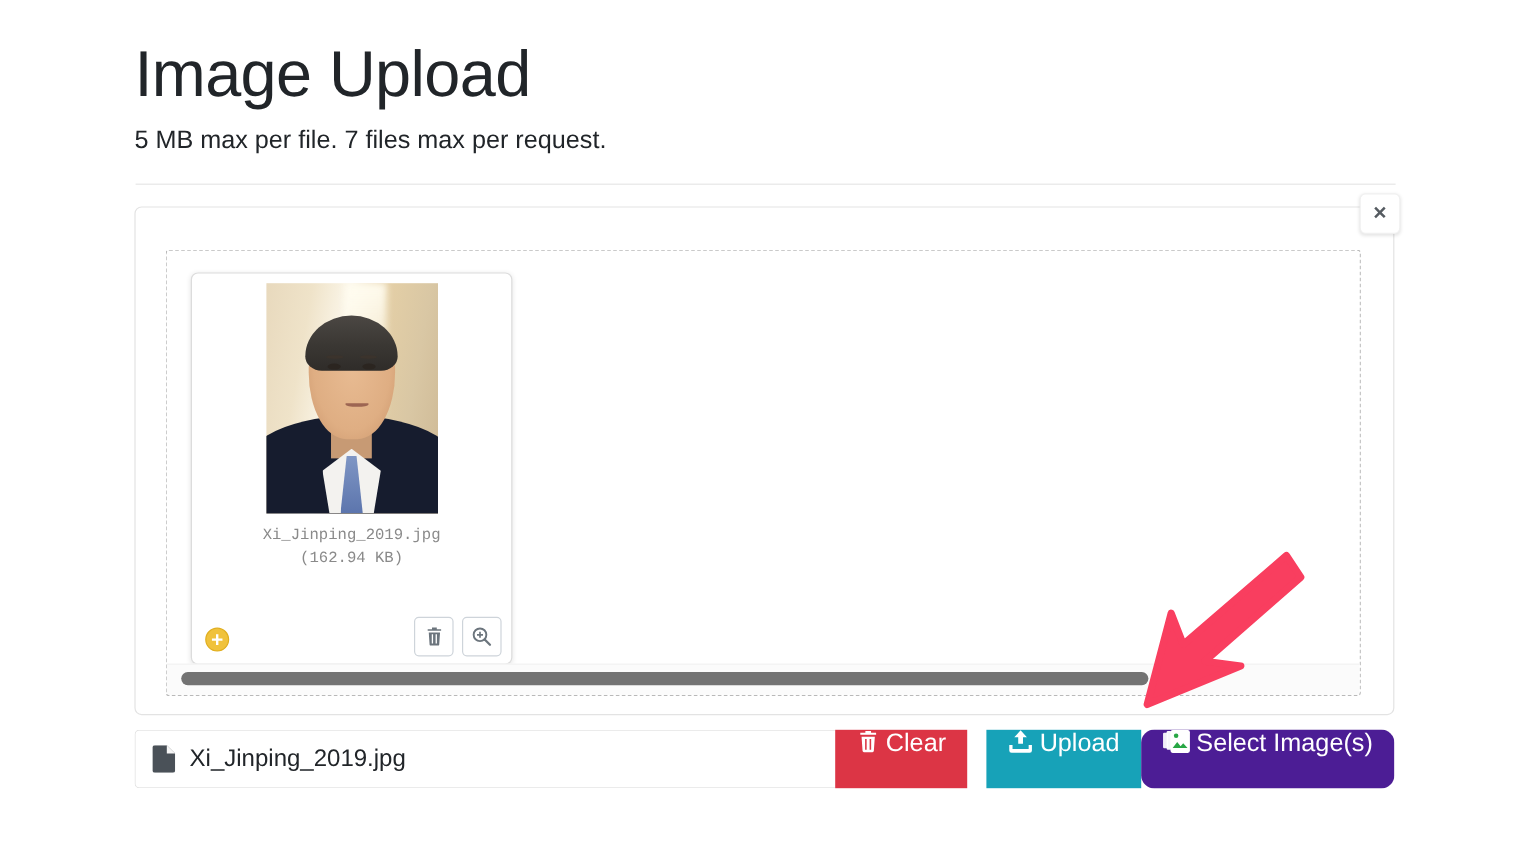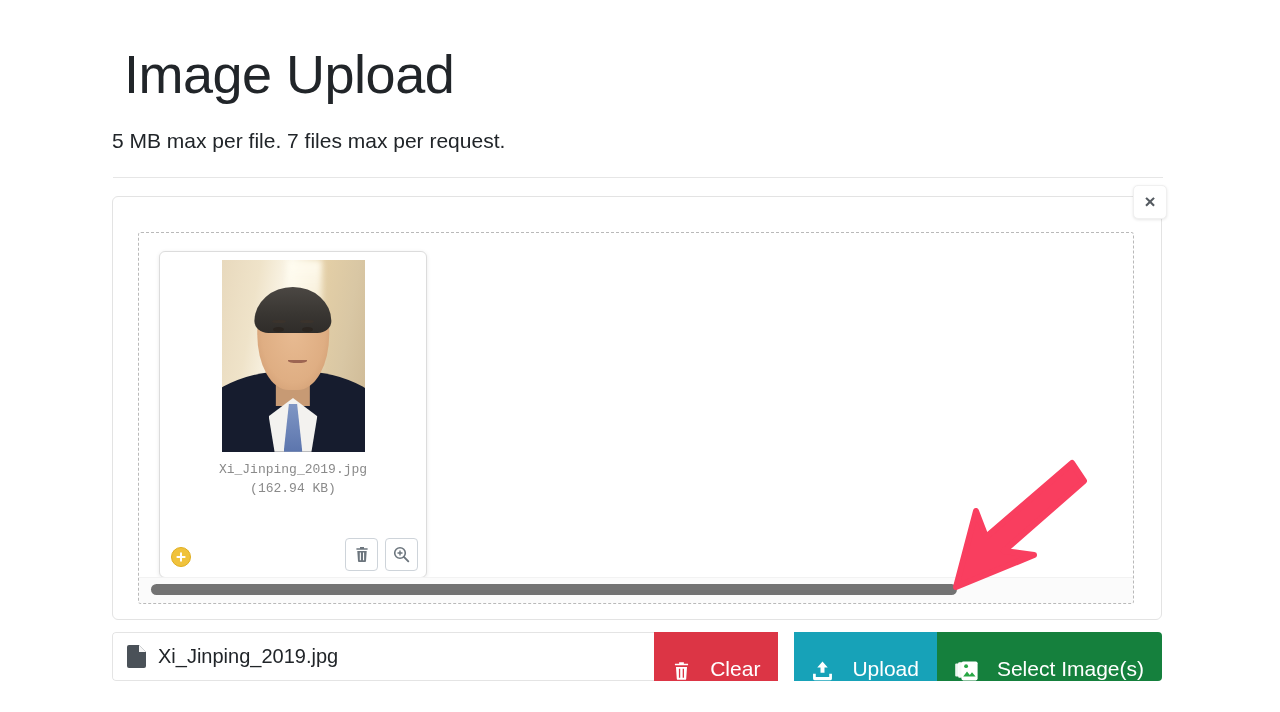--- a/index.html
+++ b/index.html
@@ -27,21 +27,21 @@
     width: 1051px;
   }
 
   
   .page-title {
     font-size: 54px;
     line-height: 1.05;
     font-weight: 400;
     letter-spacing: -0.5px;
     color: #212529;
-    margin: 12px;
+    margin: 0;
     padding-top: 34px;
   }
   .page-subtitle {
     font-size: 21px;
     font-weight: 400;
     color: #212529;
     margin: 0;
     padding-top: 14px;
   }
   .hr {
@@ -319,35 +319,35 @@
     font-size: 20px;
     color: #212529;
     overflow: hidden;
     white-space: nowrap;
   }
   .file-caption .doc-icon { flex: 0 0 auto; display: block; }
 
   .bar-btn {
     flex: 0 0 auto;
     display: flex;
-    align-items: flex-end;
+    align-items: flex-start;
     justify-content: center;
-    gap: 19px;
+    gap: 5px;
     padding: 0 18px;
     color: #ffffff;
     font-size: 21px;
     border: none;
     cursor: pointer;
     font-family: "Liberation Sans", sans-serif;
     white-space: nowrap;
   }
   .bar-btn svg { display: block; flex: 0 0 auto; }
   .btn-clear  { background: #dc3545; }
   .btn-upload { background: #17a2b8; margin-left: 16px; }
-  .btn-select { background: #15803d; }
+  .btn-select { background: #4c1d95; border-radius: 11px; }
 
   
   .arrow-annotation {
     position: absolute;
     left: 938px;
     top: 455px;
     width: 152px;
     height: 140px;
     pointer-events: none;
     z-index: 30;

